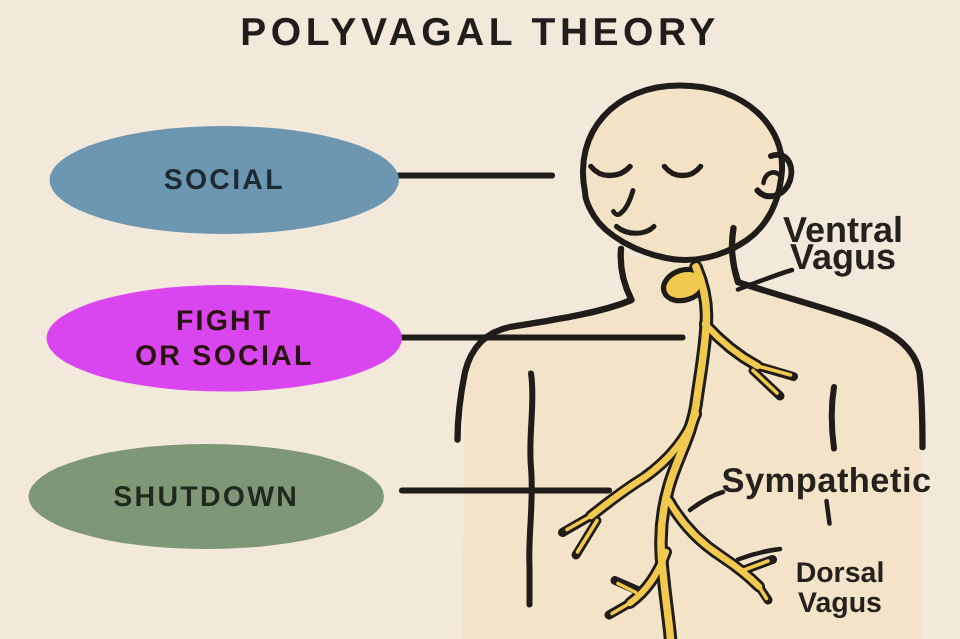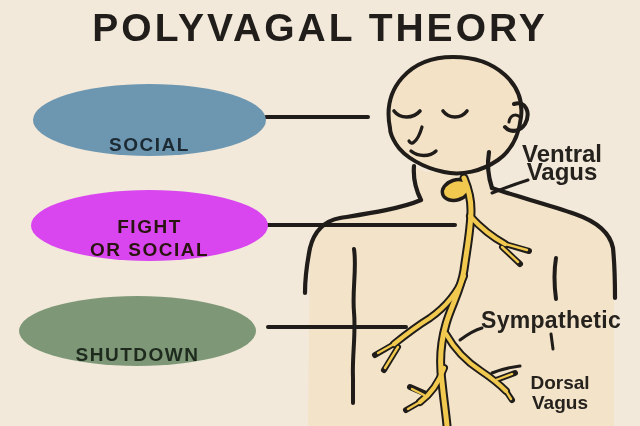--- a/index.html
+++ b/index.html
@@ -3,25 +3,25 @@
 <meta charset="utf-8">
 <style>
   html,body{margin:0;padding:0;}
   .canvas{
     position:relative;width:640px;height:426px;overflow:hidden;
     background:#f2e9da;
     font-family:"Liberation Sans", sans-serif;
   }
   .title{
     position:absolute;left:0;top:6px;width:640px;text-align:center;
-    font-size:39px;font-weight:800;letter-spacing:3px;color:#201d1a;
+    font-size:26px;font-weight:800;letter-spacing:3px;color:#201d1a;
   }
   .oval{
     position:absolute;border-radius:50%;
-    display:flex;flex-direction:column;align-items:center;justify-content:flex-end;
+    display:flex;flex-direction:column;align-items:center;justify-content:center;
     text-align:center;font-weight:800;letter-spacing:1.5px;line-height:23px;
     font-size:19px;
   }
   .oval.blue{left:33px;top:84px;width:233px;height:72px;background:#6d96b1;color:#1c2a33;}
   .oval.orange{left:31px;top:190px;width:237px;height:71px;background:#d946ef;color:#291410;}
   .oval.green{left:19px;top:296px;width:237px;height:70px;background:#7e9877;color:#1d2a1d;}
   .anat{
     position:absolute;text-align:center;font-weight:700;color:#25211d;line-height:18px;
   }
   .anat.ventral{left:506px;top:145px;width:112px;font-size:24px;}

